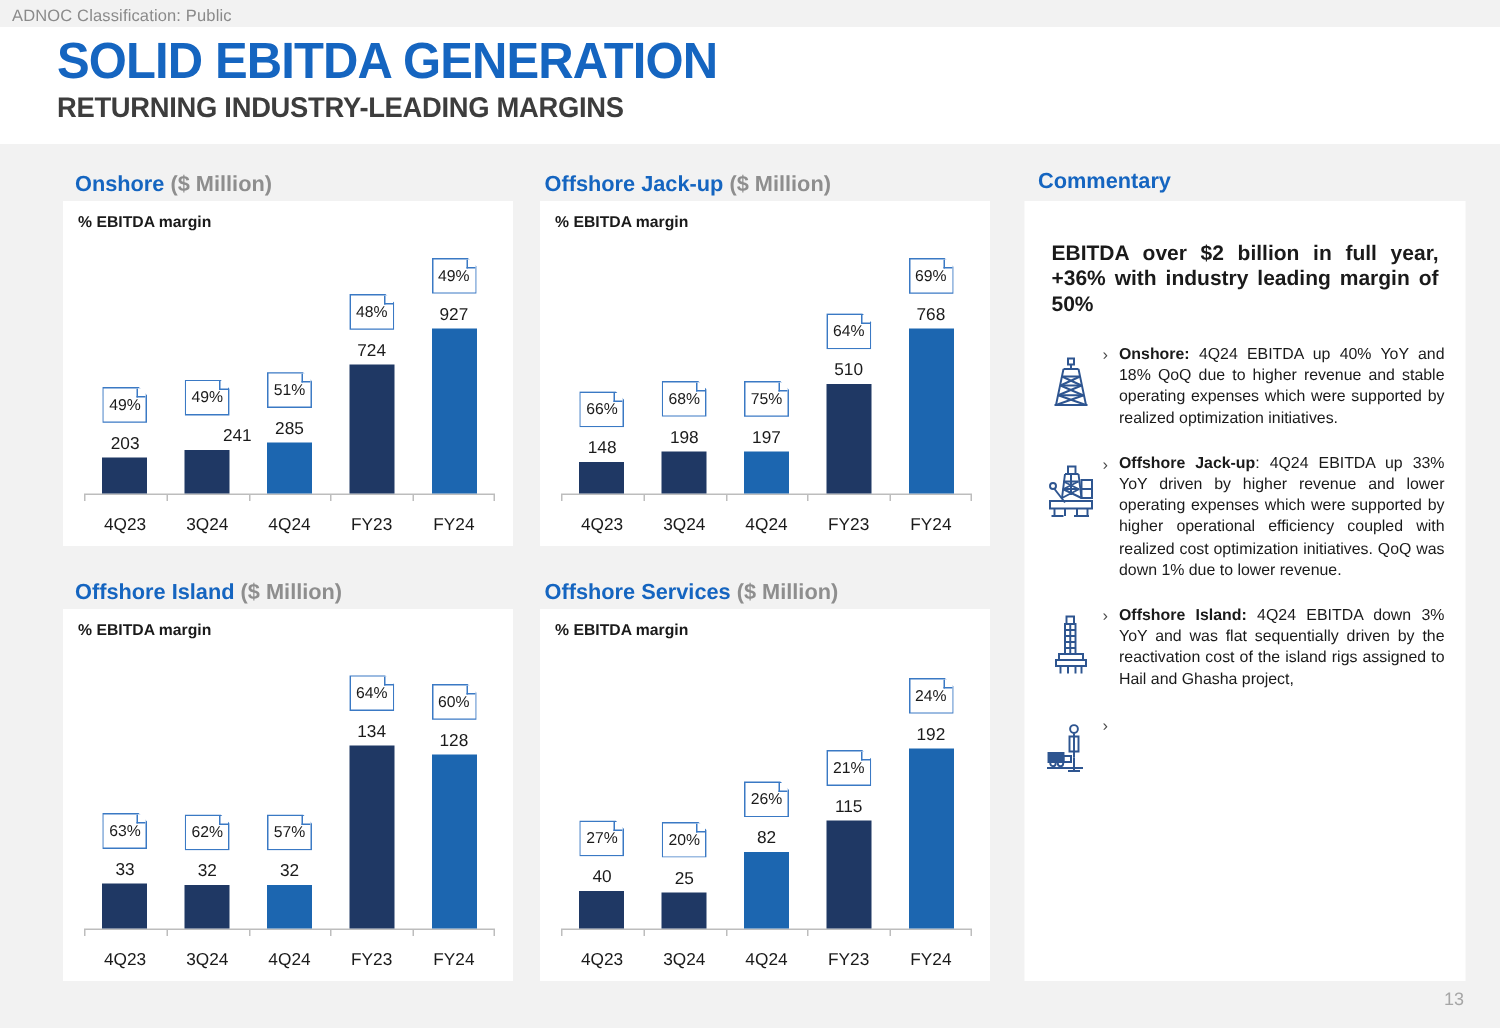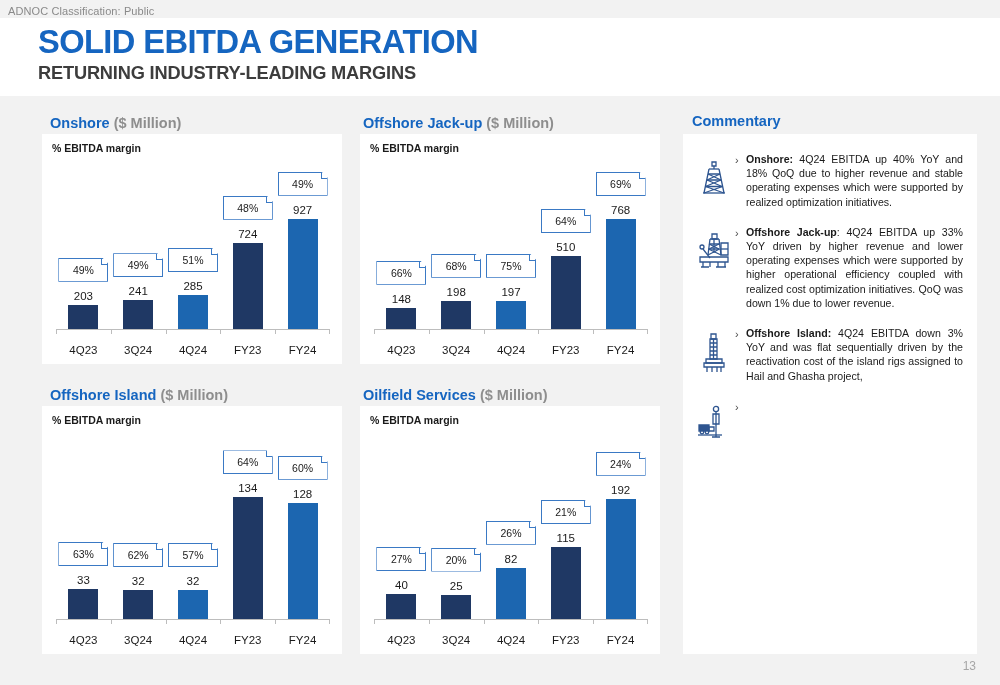--- a/index.html
+++ b/index.html
@@ -89,21 +89,21 @@
     transform: translateX(-50%);
   }
   .bar.dark { background: #1f3864; }
   .bar.light { background: #1c66b0; }
   .val {
     position: absolute; left: 50%; transform: translateX(-50%);
     font-size: 11.5px; color: #1a1a1a; white-space: nowrap;
   }
   .pct {
     position: absolute; left: 50%; transform: translateX(-50%);
-    width: 50px; height: 24px;
+    width: 30px; height: 24px;
     background: #ffffff; border: 1.2px solid #3a79c4;
     font-size: 10.5px; color: #1a1a1a;
     display: flex; align-items: center; justify-content: center;
     clip-path: polygon(0 0, calc(100% - 6px) 0, 100% 6px, 100% 100%, 0 100%);
   }
   .pct .fold {
     position: absolute; right: 0; top: 0;
     width: 6px; height: 6px;
     border-left: 1.2px solid #3a79c4;
     border-bottom: 1.2px solid #3a79c4;
@@ -169,21 +169,21 @@
           <div class="col" style="left: 0%; width: 20%;">
             <div class="tick" style="left: 0px;"></div>
             <div class="bar dark" style="height: 24.157px; width: 30px;"></div>
             <div class="val" style="bottom: 28.157px;">203</div>
             <div class="pct" style="bottom: 48.157px;">49%<span class="fold"></span></div>
             <div class="xlabel">4Q23</div>
           </div>
           <div class="col" style="left: 20%; width: 20%;">
             <div class="tick" style="left: 0px;"></div>
             <div class="bar dark" style="height: 28.679px; width: 30px;"></div>
-            <div class="val" style="bottom: 32.679px;">241</div>
+            <div class="val" style="bottom: 32.679px; margin-left: 20px;">241</div>
             <div class="pct" style="bottom: 52.679px;">49%<span class="fold"></span></div>
             <div class="xlabel">3Q24</div>
           </div>
           <div class="col" style="left: 40%; width: 20%;">
             <div class="tick" style="left: 0px;"></div>
             <div class="bar light" style="height: 33.915px; width: 30px;"></div>
             <div class="val" style="bottom: 37.915px;">285</div>
             <div class="pct" style="bottom: 57.915px;">51%<span class="fold"></span></div>
             <div class="xlabel">4Q24</div>
           </div>
@@ -283,21 +283,21 @@
           <div class="col" style="left: 80%; width: 20%;">
             <div class="tick" style="left: 0px;"></div>
             <div class="tick" style="left: auto; right: 0px;"></div>
             <div class="bar light" style="height: 116.171px; width: 30px;"></div>
             <div class="val" style="bottom: 120.171px;">128</div>
             <div class="pct" style="bottom: 140.171px;">60%<span class="fold"></span></div>
             <div class="xlabel">FY24</div>
           </div>
         </div>
       </div>
-      <div class="chart-title" style="left: 363px; top: 387px;"><span>Oilfield Services </span><span class="unit">($ Million)</span></div>
+      <div class="chart-title" style="left: 363px; top: 387px;"><span>Offshore Services </span><span class="unit">($ Million)</span></div>
       <div class="panel" style="left: 360px; top: 406px; width: 300px; height: 248px;">
         <div class="margin-label">% EBITDA margin</div>
         <div class="plot">
           <div class="axis-line"></div>
           <div class="col" style="left: 0%; width: 20%;">
             <div class="tick" style="left: 0px;"></div>
             <div class="bar dark" style="height: 25.0667px; width: 30px;"></div>
             <div class="val" style="bottom: 29.0667px; margin-top: 22px;">40</div>
             <div class="pct" style="bottom: 49.0667px;">27%<span class="fold"></span></div>
             <div class="xlabel">4Q23</div>
@@ -331,20 +331,21 @@
             <div class="pct" style="bottom: 144.32px;">24%<span class="fold"></span></div>
             <div class="xlabel">FY24</div>
           </div>
         </div>
       </div>
     </div>
 
   <div class="chart-title" style="left:692px; top:113px;">Commentary</div>
 
   <div class="commentary-panel">
+    <div class="comm-head">EBITDA over $2 billion in full year, +36% with industry leading margin of 50%</div>
     <div class="comm-list" id="comm-list">
         <div class="comm-item">
           <div class="comm-icon">
             <svg width="30" height="40" viewBox="0 0 30 40">
               <g stroke="#2e5590" stroke-width="1.3" fill="none">
                 <path d="M13 4h4v4h-4z"></path>
                 <path d="M15 8v3"></path>
                 <path d="M10 11h10"></path>
                 <path d="M10 11 L5 35 M20 11 L25 35"></path>
                 <path d="M4 35h22"></path>

